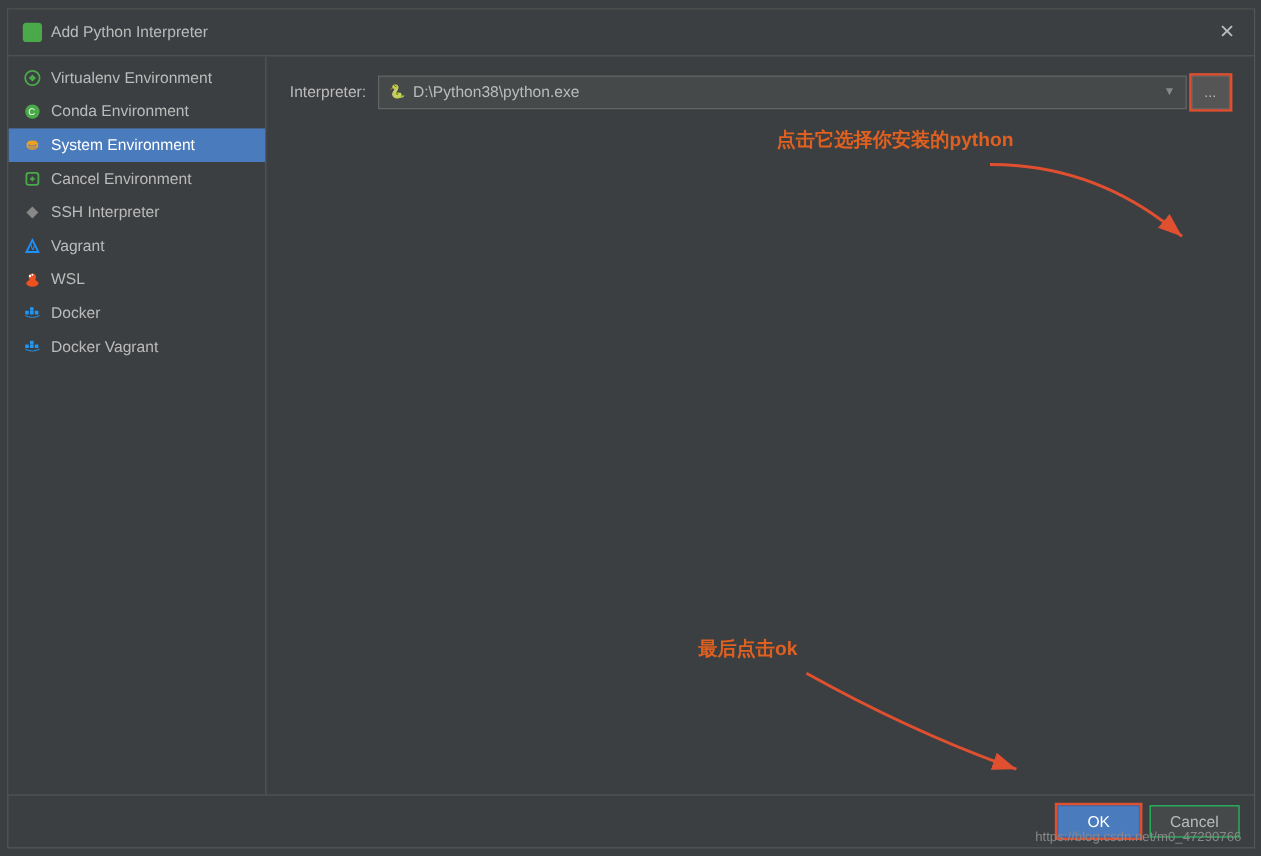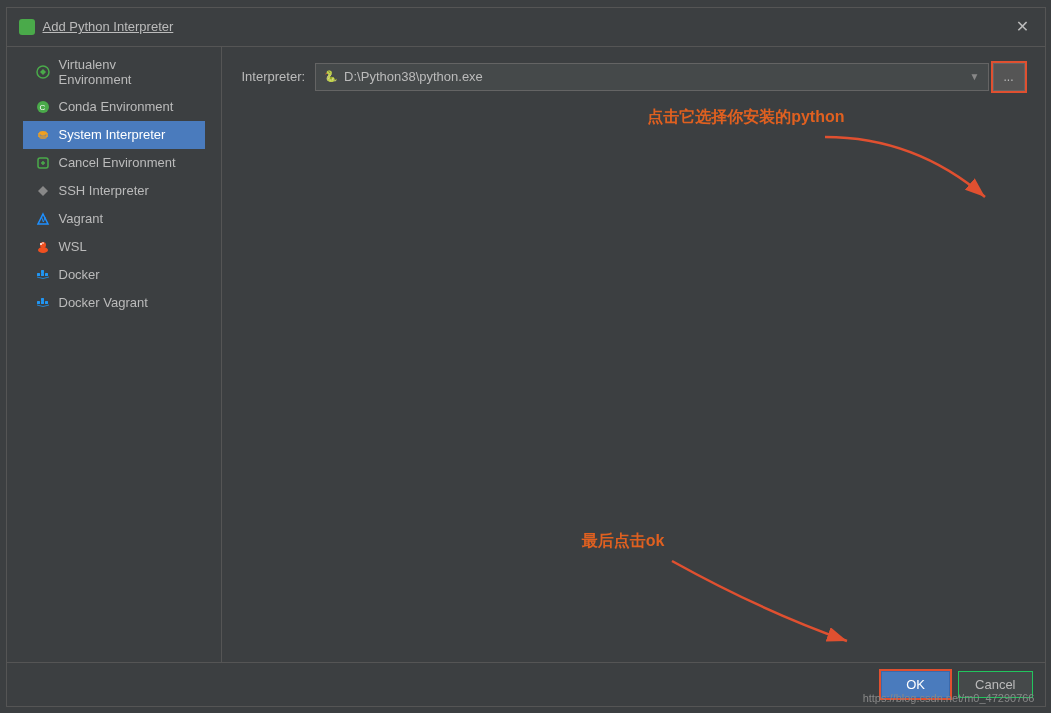--- a/index.html
+++ b/index.html
@@ -45,21 +45,20 @@
       display: flex;
       align-items: center;
       justify-content: center;
       font-size: 10px;
       color: white;
       font-weight: bold;
     }
     .title-text {
       color: #bbb;
       font-size: 13px;
-      text-decoration: underline;
     }
     .close-btn {
       background: none;
       border: none;
       color: #bbb;
       cursor: pointer;
       font-size: 16px;
       width: 20px;
       height: 20px;
       display: flex;
@@ -68,21 +67,21 @@
     }
     .dialog-body {
       display: flex;
       flex: 1;
       overflow: hidden;
     }
     .sidebar {
       width: 215px;
       background: #3c3f41;
       border-right: 1px solid #555;
-      padding: 4px 16px;
+      padding: 4px 0;
       flex-shrink: 0;
     }
     .sidebar-item {
       display: flex;
       align-items: center;
       gap: 8px;
       padding: 6px 12px;
       cursor: pointer;
       color: #bbb;
       font-size: 13px;
@@ -276,21 +275,21 @@
         </div>
         <div class="sidebar-item active">
           <span class="item-icon icon-system">
             <svg width="14" height="14" viewBox="0 0 14 14">
               <ellipse cx="7" cy="5" rx="4" ry="2" fill="#f0a020"></ellipse>
               <ellipse cx="7" cy="9" rx="4" ry="2" fill="#f0a020" opacity="0.7"></ellipse>
               <line x1="3" y1="5" x2="3" y2="9" stroke="#f0a020" stroke-width="1.5"></line>
               <line x1="11" y1="5" x2="11" y2="9" stroke="#f0a020" stroke-width="1.5"></line>
             </svg>
           </span>
-          <span>System Interpreter</span>
+          <span>System Environment</span>
         </div>
         <div class="sidebar-item">
           <span class="item-icon icon-pipenv">
             <svg width="14" height="14" viewBox="0 0 14 14">
               <rect x="2" y="2" width="10" height="10" rx="2" fill="none" stroke="#4aaa4a" stroke-width="1.5"></rect>
               <line x1="5" y1="7" x2="9" y2="7" stroke="#4aaa4a" stroke-width="1.5"></line>
               <line x1="7" y1="5" x2="7" y2="9" stroke="#4aaa4a" stroke-width="1.5"></line>
             </svg>
           </span>
           <span>Cancel Environment</span>

